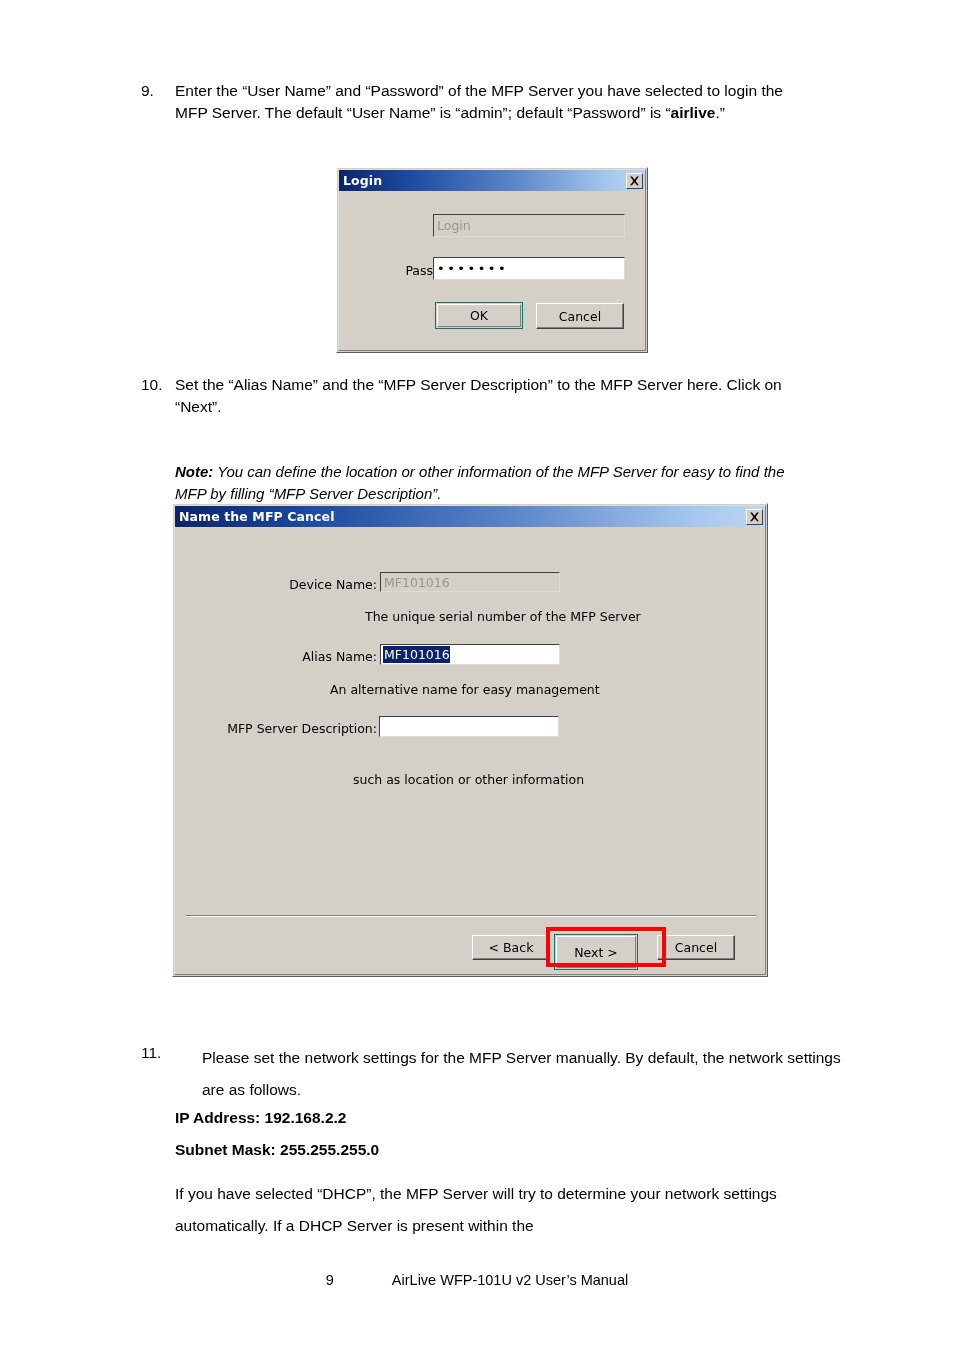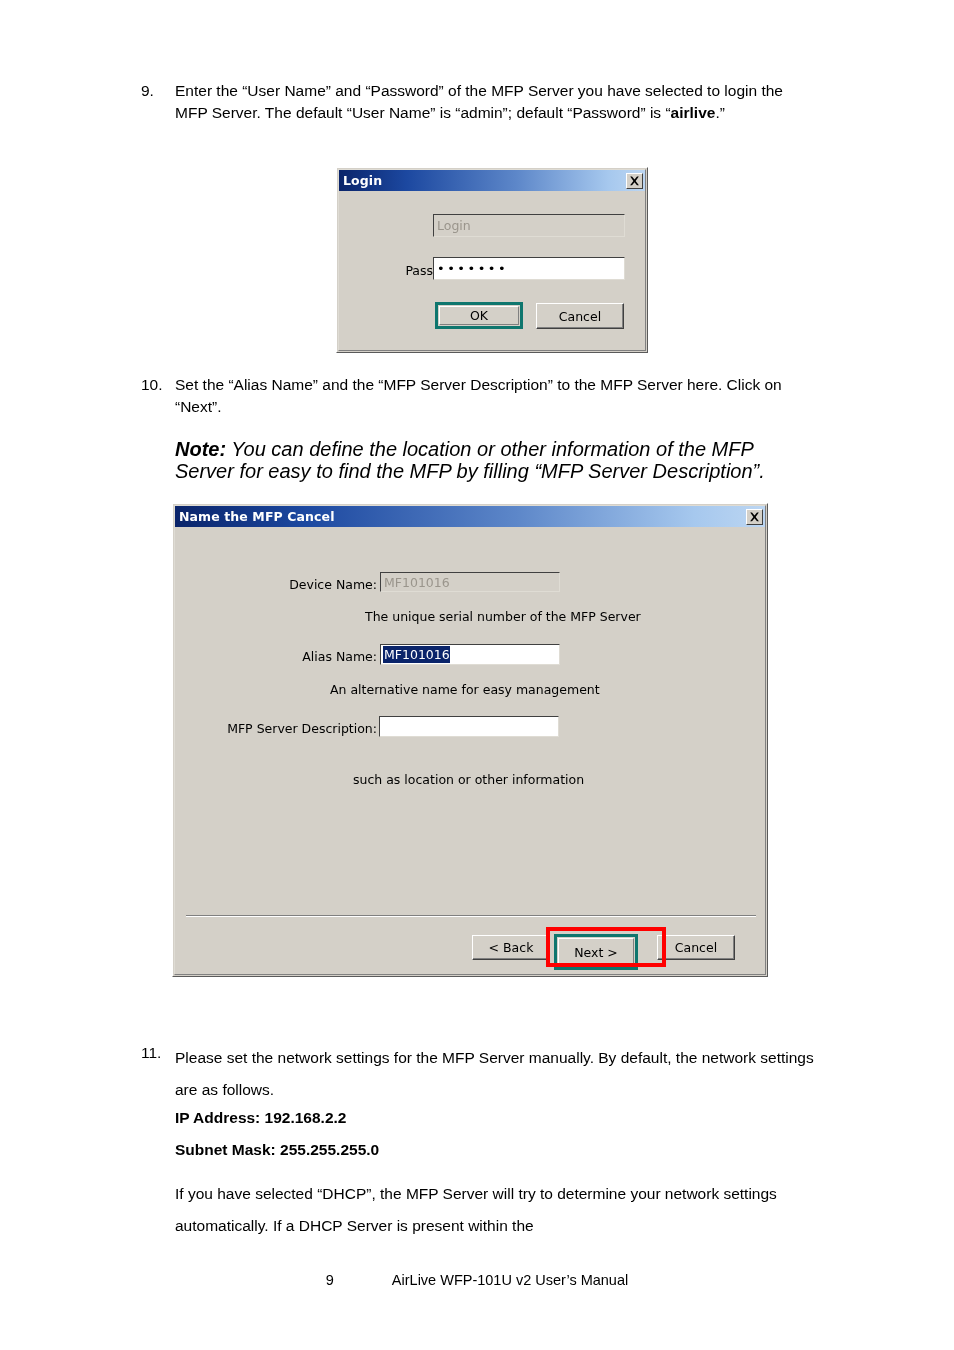--- a/index.html
+++ b/index.html
@@ -26,27 +26,28 @@
     width: 34px;
     flex: 0 0 34px;
     font-size: 15.5px;
     line-height: 22px;
     text-align: left;
   }
   .step-body {
     font-size: 15.5px;
     line-height: 22px;
   }
-  .step-body.loose { line-height: 32px; }
+  .step-body.loose { line-height: 32px; margin-left: 27px; }
 
   .note-block {
     position: absolute;
     font-style: italic;
-    font-size: 20px;
+    font-size: 15px;
     line-height: 22px;
+    margin-top: 23px;
   }
   .note-block b { font-style: italic; font-weight: bold; }
 
   .bold { font-weight: bold; }
 
   .netline {
     position: absolute;
     font-size: 15.5px;
     font-weight: bold;
     line-height: 22px;
@@ -183,21 +184,21 @@
   }
   .btn::after {
     content: "";
     position: absolute;
     inset: 0;
     border-right: 1px solid #808080;
     border-bottom: 1px solid #808080;
     pointer-events: none;
   }
   .btn.default {
-    border: 3px solid #0f766e;
+    border: 1px solid #0f766e;
   }
   .btn.default::after {
     inset: 1px;
     border-top: 1px solid #ffffff;
     border-left: 1px solid #ffffff;
     border-right: 1px solid #808080;
     border-bottom: 1px solid #808080;
   }
 
   .hrule {

